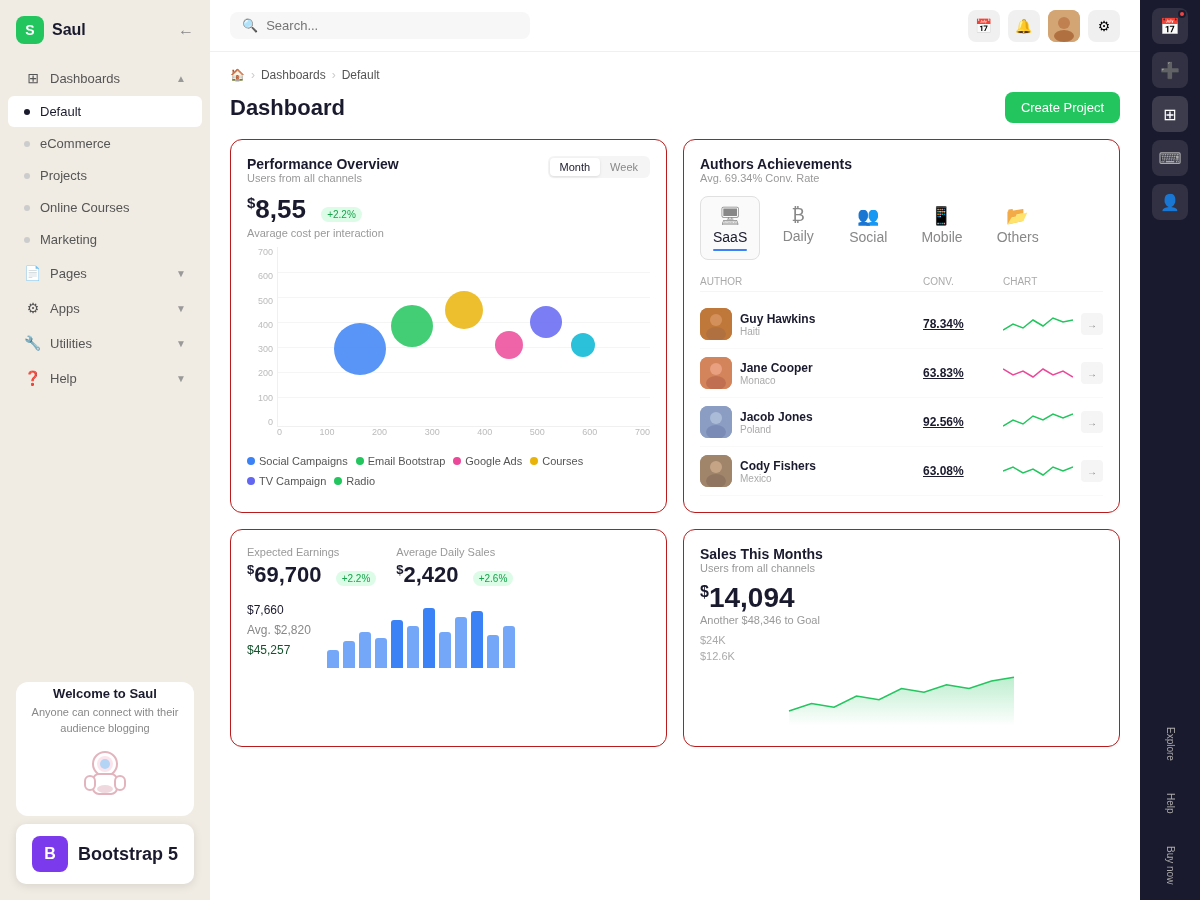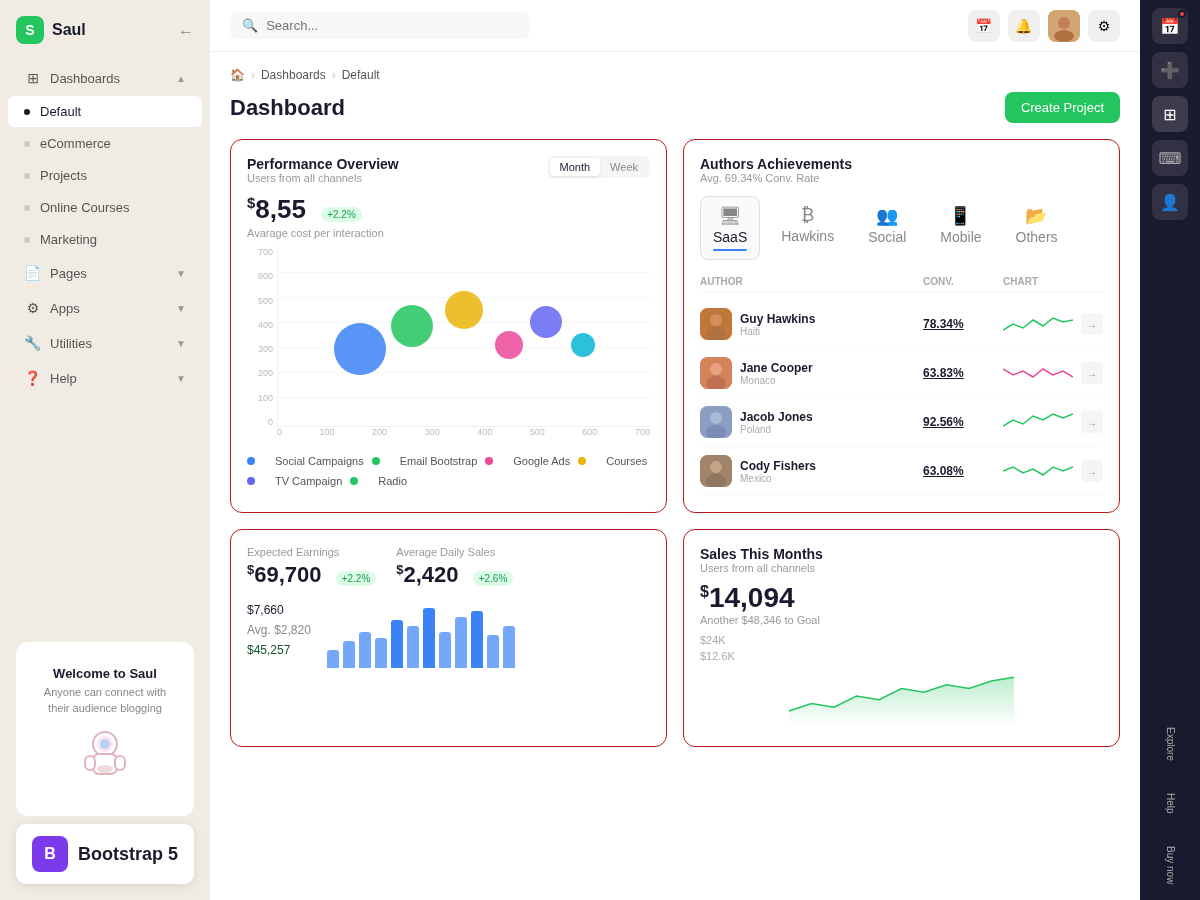--- a/index.html
+++ b/index.html
@@ -13,21 +13,21 @@
     .sidebar-back-icon { margin-left: auto; font-size: 16px; color: #888; cursor: pointer; }
     .sidebar-nav { flex: 1; padding: 8px 0; overflow-y: auto; }
     .nav-item { display: flex; align-items: center; padding: 8px 16px; cursor: pointer; border-radius: 6px; margin: 1px 8px; font-size: 13px; color: #555; }
     .nav-item.active { background: white; color: #1a1a2e; font-weight: 500; }
     .nav-item .nav-icon { width: 18px; height: 18px; margin-right: 8px; display: flex; align-items: center; justify-content: center; font-size: 14px; }
     .nav-item .nav-label { flex: 1; }
     .nav-item .nav-arrow { font-size: 10px; color: #999; }
     .nav-item .nav-dot { width: 6px; height: 6px; background: #ccc; border-radius: 50%; margin-right: 10px; }
     .nav-item.active .nav-dot { background: #1a1a2e; }
     .sidebar-footer { padding: 16px; }
-    .welcome-card { background: white; border-radius: 12px; padding: 24px; text-align: center; }
+    .welcome-card { background: white; border-radius: 12px; padding: 4px; text-align: center; }
     .welcome-title { font-size: 13px; font-weight: 600; color: #1a1a2e; margin-bottom: 4px; }
     .welcome-subtitle { font-size: 11px; color: #888; line-height: 1.4; }
     .astronaut-img { width: 80px; height: 60px; margin: 8px auto; display: flex; align-items: center; justify-content: center; }
 
     
     .main { flex: 1; display: flex; flex-direction: column; background: white; overflow: hidden; }
     .topbar { background: white; padding: 0 20px; height: 52px; display: flex; align-items: center; gap: 12px; border-bottom: 1px solid #f0f0f0; flex-shrink: 0; }
     .search-box { display: flex; align-items: center; background: #f7f7f7; border-radius: 8px; padding: 6px 12px; gap: 8px; flex: 1; max-width: 300px; }
     .search-box input { border: none; background: transparent; outline: none; font-size: 13px; color: #ef4444; width: 100%; }
     .topbar-right { margin-left: auto; display: flex; align-items: center; gap: 8px; }
@@ -62,34 +62,34 @@
     .bubble-chart { position: relative; height: 200px; margin-top: 8px; }
     .chart-yaxis { position: absolute; left: 0; top: 0; bottom: 20px; width: 30px; display: flex; flex-direction: column; justify-content: space-between; align-items: flex-end; padding-right: 4px; }
     .chart-yaxis span { font-size: 9px; color: #bbb; }
     .chart-area { position: absolute; left: 30px; right: 0; top: 0; bottom: 20px; border-left: 1px solid #f0f0f0; border-bottom: 1px solid #f0f0f0; }
     .chart-grid-lines { position: absolute; left: 0; right: 0; top: 0; bottom: 0; }
     .chart-grid-line { position: absolute; left: 0; right: 0; border-top: 1px solid #f5f5f5; }
     .chart-xaxis { position: absolute; left: 30px; right: 0; bottom: 0; height: 20px; display: flex; justify-content: space-between; }
     .chart-xaxis span { font-size: 9px; color: #bbb; }
     .bubble { position: absolute; border-radius: 50%; transform: translate(-50%, -50%); }
     .chart-legend { display: flex; flex-wrap: wrap; gap: 8px; margin-top: 8px; }
-    .legend-item { display: flex; align-items: center; gap: 20px; font-size: 11px; color: #555; }
+    .legend-item { display: flex; align-items: center; gap: 4px; font-size: 11px; color: #555; }
     .legend-dot { width: 8px; height: 8px; border-radius: 50%; }
 
     
     .authors-card { }
     .category-tabs { display: flex; flex-wrap: wrap; gap: 8px; margin: 12px 0; }
     .category-tab { display: flex; flex-direction: column; align-items: center; padding: 8px 12px; border-radius: 8px; cursor: pointer; border: 1px solid transparent; min-width: 60px; }
     .category-tab.active { border-color: #e0e0e0; background: #fafafa; }
     .category-tab-icon { font-size: 18px; margin-bottom: 2px; color: #888; }
     .category-tab-label { font-size: 14px; color: #888; }
     .category-tab.active .category-tab-label { color: #1a1a2e; font-weight: 500; }
     .active-indicator { width: 100%; height: 2px; background: #3b82f6; border-radius: 2px; margin-top: 4px; display: none; }
     .category-tab.active .active-indicator { display: block; }
-    .authors-table-header { display: grid; grid-template-columns: 1fr 80px 100px; font-size: 10px; color: #aaa; font-weight: 700; text-transform: uppercase; padding: 4px 0; border-bottom: 1px solid #f5f5f5; margin-bottom: 8px; }
+    .authors-table-header { display: grid; grid-template-columns: 1fr 80px 100px; font-size: 10px; color: #aaa; font-weight: 400; text-transform: uppercase; padding: 4px 0; border-bottom: 1px solid #f5f5f5; margin-bottom: 8px; }
     .author-row { display: grid; grid-template-columns: 1fr 80px 100px; align-items: center; padding: 8px 0; border-bottom: 1px solid #f9f9f9; }
     .author-info { display: flex; align-items: center; gap: 8px; }
     .author-avatar { width: 32px; height: 32px; border-radius: 8px; overflow: hidden; background: #ddd; flex-shrink: 0; display: flex; align-items: center; justify-content: center; font-size: 13px; font-weight: 600; color: white; }
     .author-name { font-size: 12px; font-weight: 600; color: #1a1a2e; }
     .author-location { font-size: 10px; color: #aaa; }
     .author-conv { font-size: 12px; font-weight: 600; color: #1a1a2e; text-decoration: underline; }
     .author-chart { display: flex; align-items: center; justify-content: space-between; }
     .mini-chart { width: 70px; height: 24px; }
     .view-btn { width: 22px; height: 22px; background: #f5f5f5; border-radius: 4px; display: flex; align-items: center; justify-content: center; font-size: 10px; cursor: pointer; color: #888; }
 
@@ -341,21 +341,21 @@
           </div>
 
           <div class="category-tabs">
             <div class="category-tab active">
               <span class="category-tab-icon">🖥</span>
               <span class="category-tab-label">SaaS</span>
               <div class="active-indicator"></div>
             </div>
             <div class="category-tab">
               <span class="category-tab-icon">₿</span>
-              <span class="category-tab-label">Hawkins</span>
+              <span class="category-tab-label">Daily</span>
 
             </div>
             <div class="category-tab">
               <span class="category-tab-icon">👥</span>
               <span class="category-tab-label">Social</span>
 
             </div>
             <div class="category-tab">
               <span class="category-tab-icon">📱</span>
               <span class="category-tab-label">Mobile</span>

